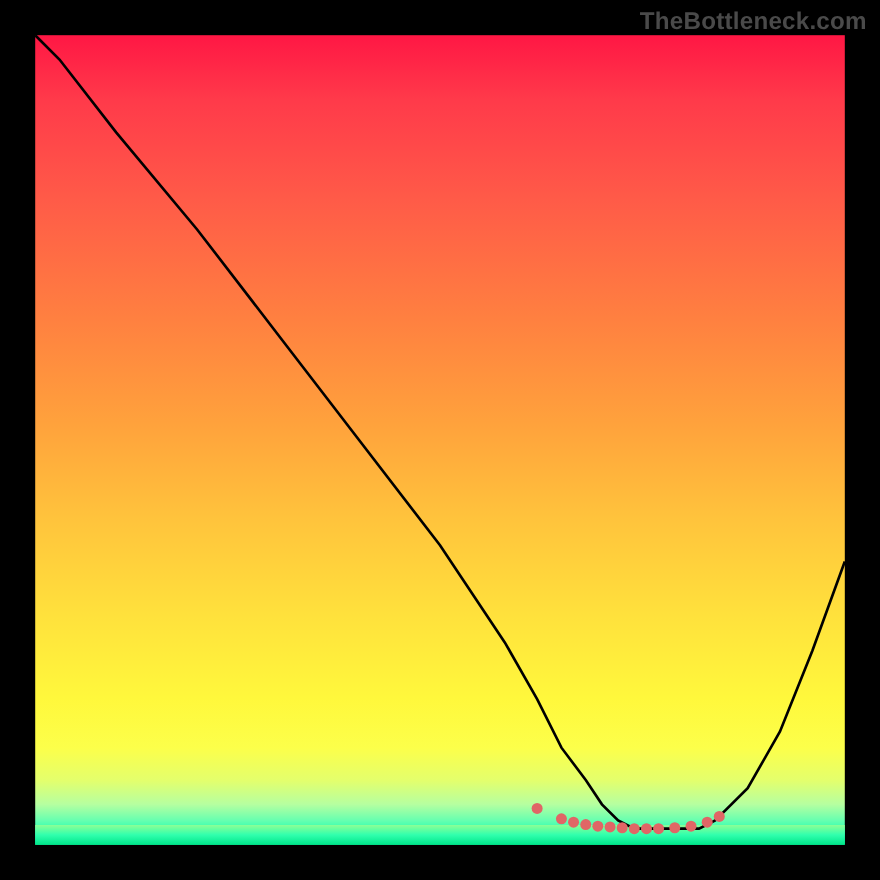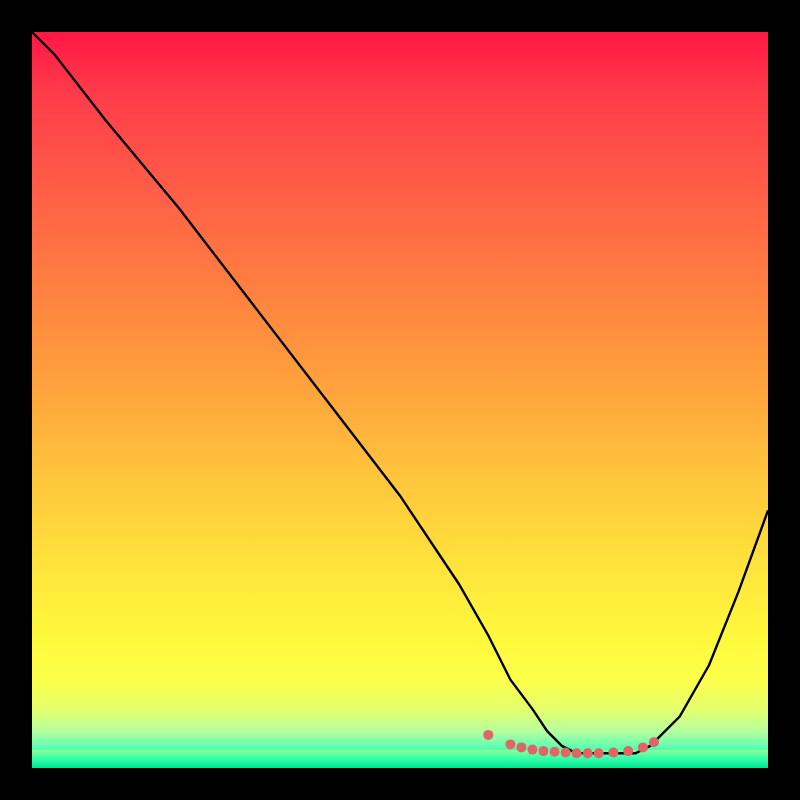--- a/index.html
+++ b/index.html
@@ -83,20 +83,21 @@
   }
   .marker {
     fill: #e06666;
     stroke: none;
   }
 </style>
 </head>
 <body>
 
 <div class="frame">
+  <div class="watermark">TheBottleneck.com</div>
 
   <div class="plot">
     <div class="green-band"></div>
     <svg class="curve" viewBox="0 0 736 736">
       <path id="curve-path" class="curve-path" d="M0.0 0.0 L22.1 22.1 L73.6 88.3 L147.2 176.6 L220.8 272.3 L294.4 368.0 L368.0 463.7 L426.9 552.0 L456.3 603.5 L478.4 647.7 L500.5 677.1 L515.2 699.2 L529.9 713.9 L544.6 721.3 L559.4 721.3 L574.1 721.3 L588.8 721.3 L603.5 721.3 L618.2 713.9 L647.7 684.5 L677.1 633.0 L706.6 559.4 L736.0 478.4" stroke="#000000"></path>
       <g id="markers">
           <circle cx="456.3" cy="702.9" r="5" class="marker" fill="#e06666"></circle>
           <circle cx="478.4" cy="712.4" r="5" class="marker" fill="#e06666"></circle>
           <circle cx="489.4" cy="715.4" r="5" class="marker" fill="#e06666"></circle>
           <circle cx="500.5" cy="717.6" r="5" class="marker" fill="#e06666"></circle>

